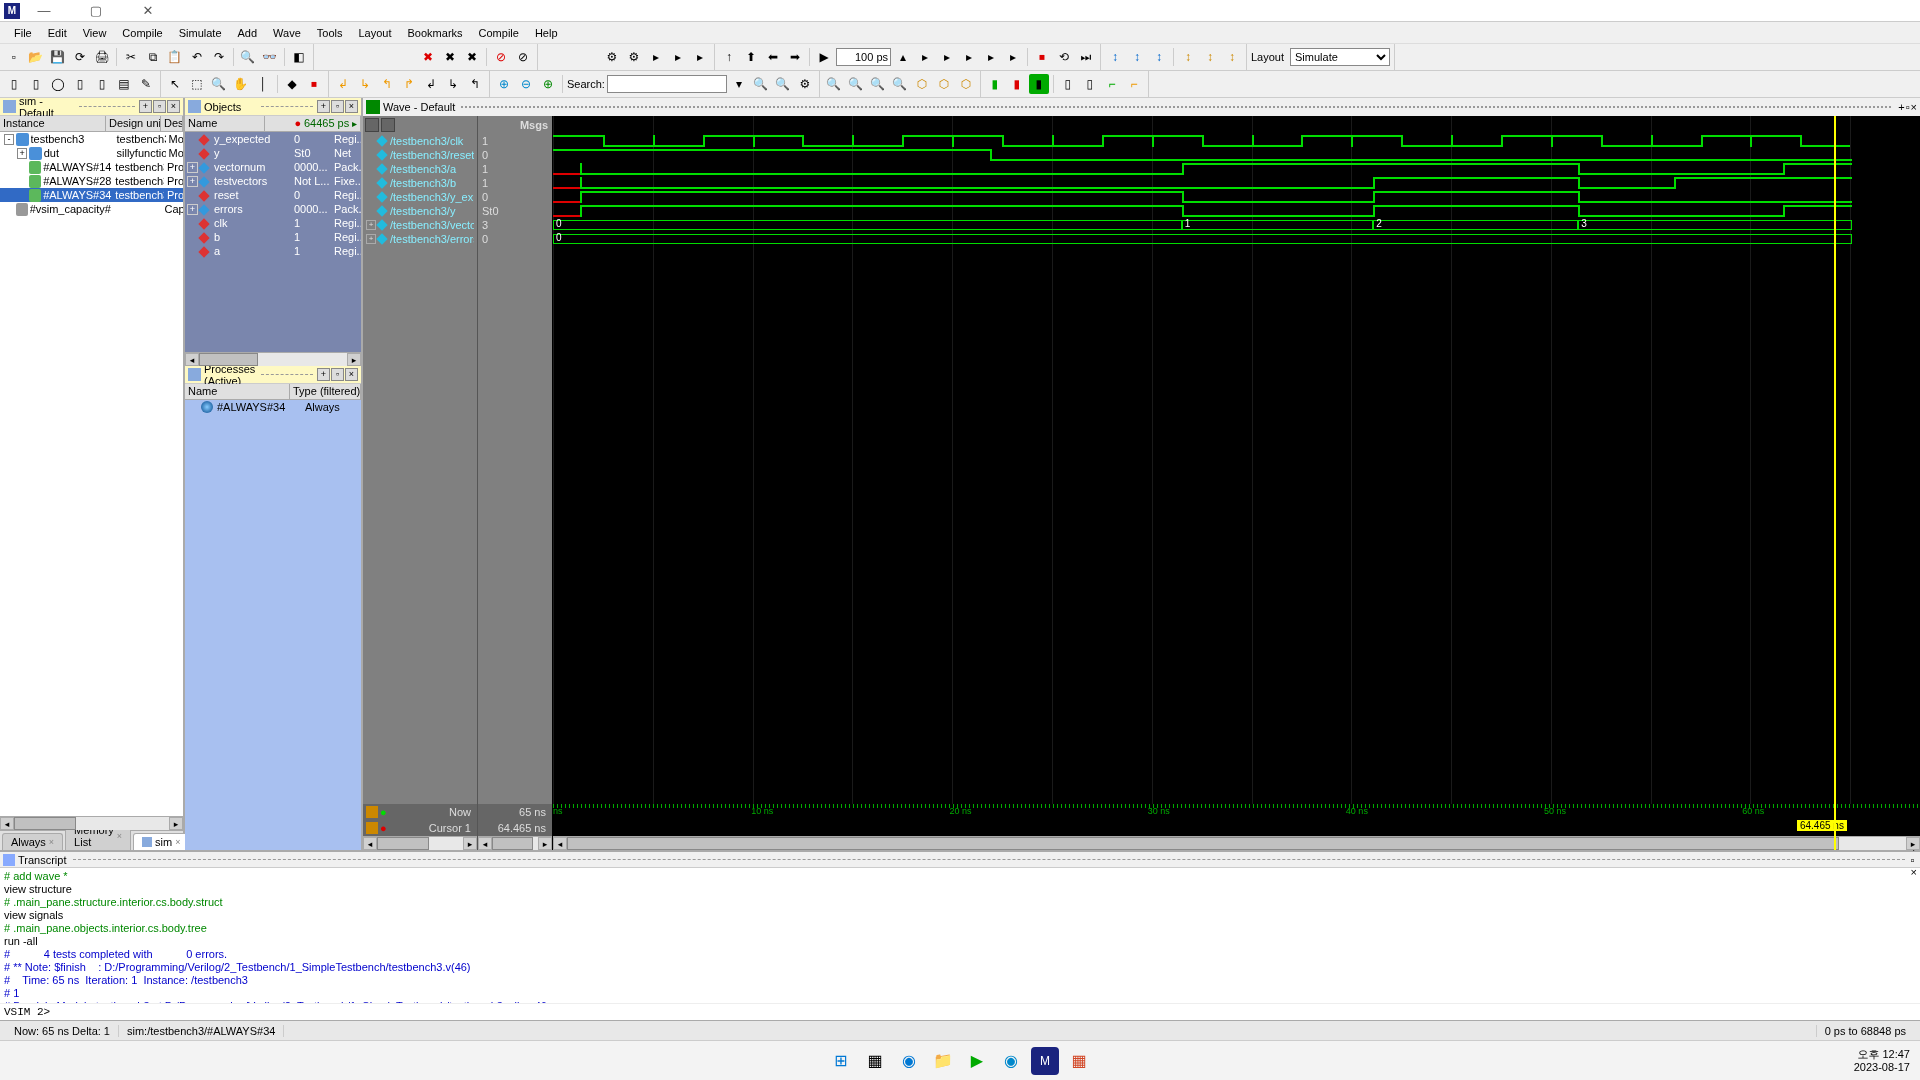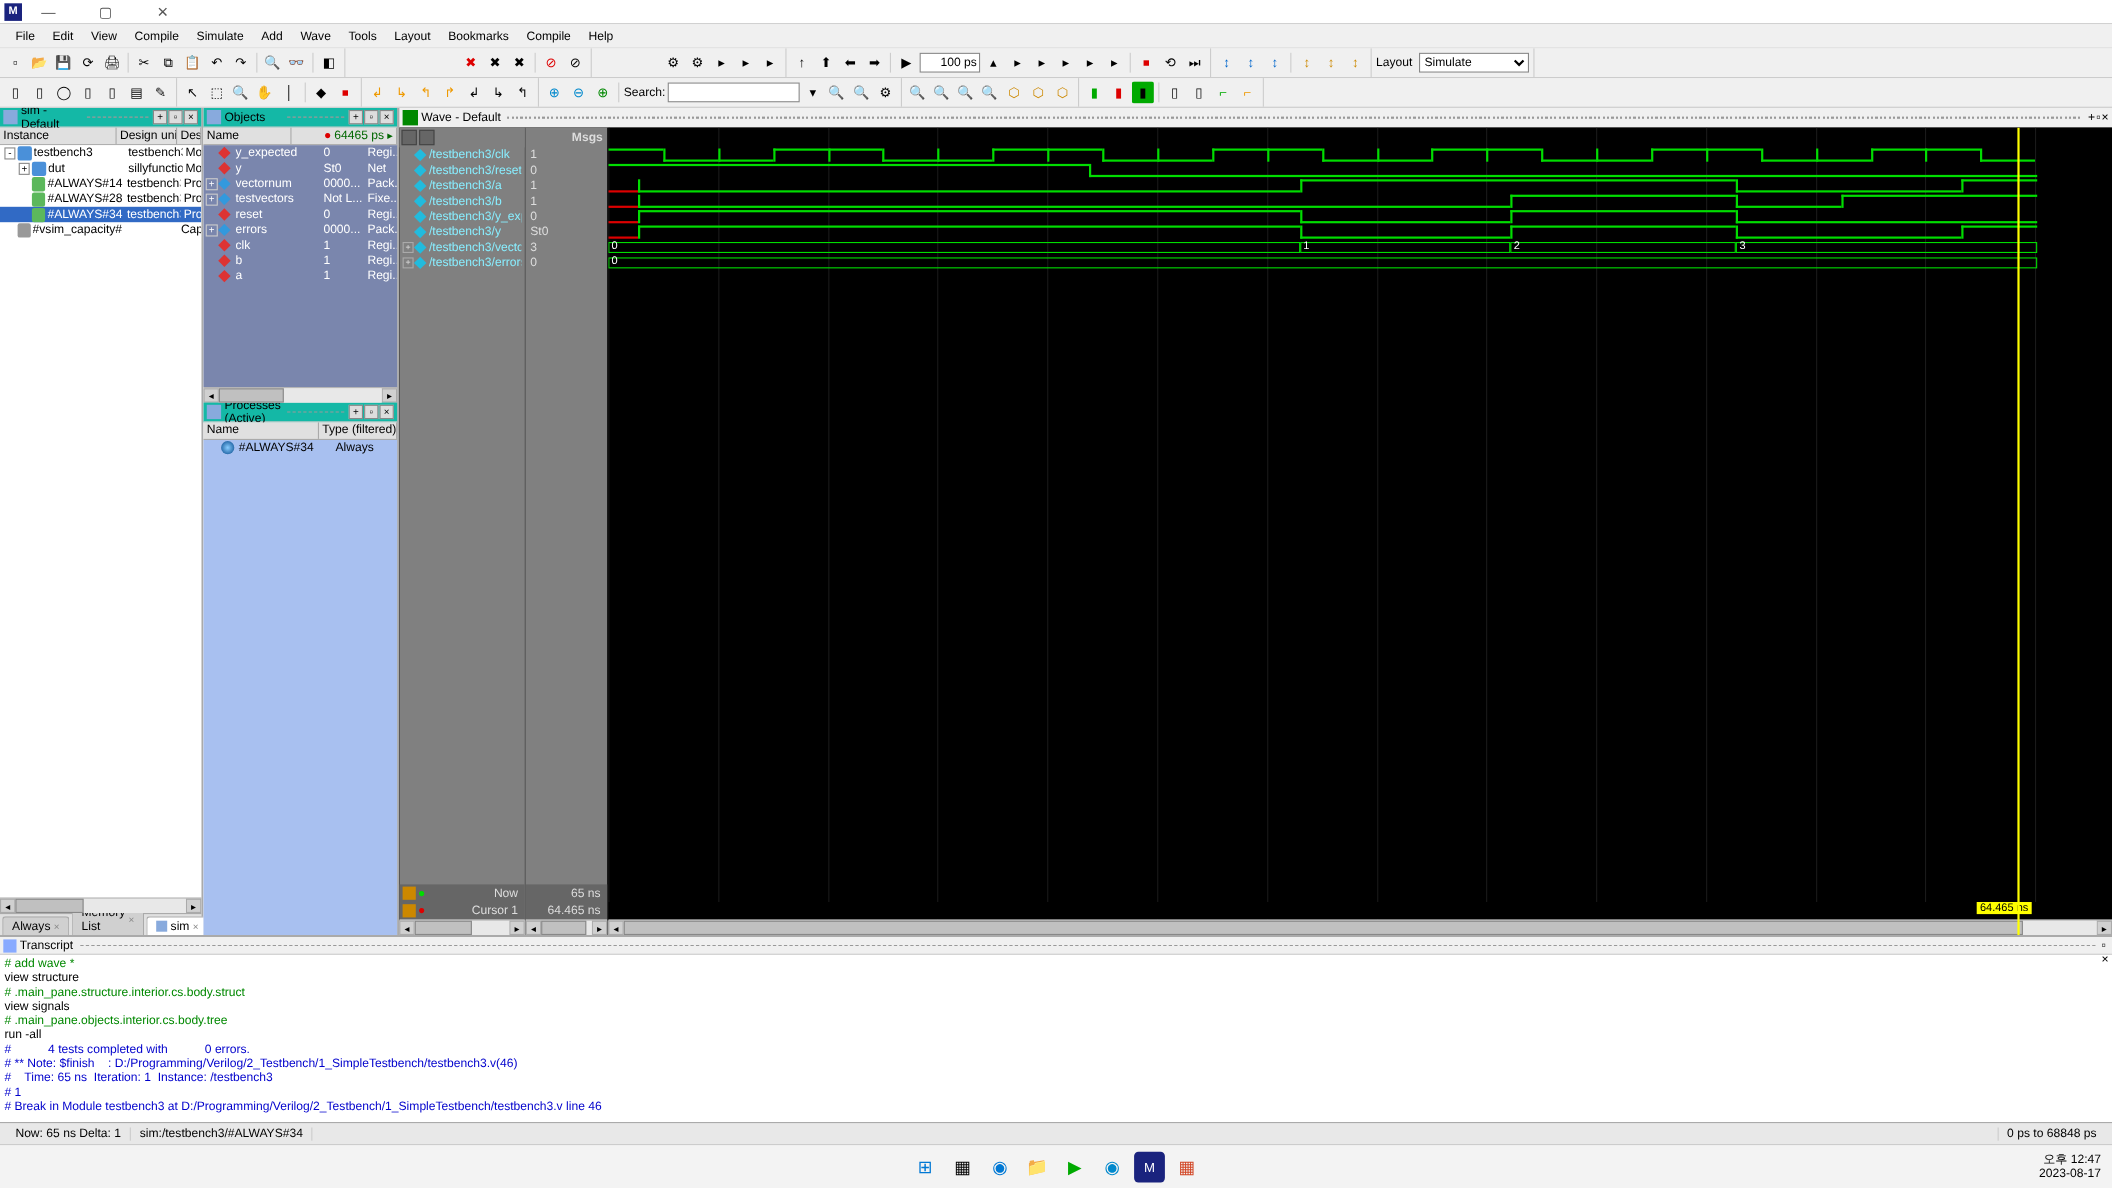--- a/index.html
+++ b/index.html
@@ -13,21 +13,21 @@
 .menubar .menuitem { padding: 2px 8px; cursor: pointer; }
 .toolbars { background: #f0f0f0; border-bottom: 1px solid #ccc; display: flex; flex-wrap: wrap; }
 .toolbar { display: flex; align-items: center; padding: 2px 4px; border-right: 1px solid #ccc; height: 26px; gap: 2px; }
 .tbtn { width: 20px; height: 20px; display: flex; align-items: center; justify-content: center; cursor: pointer; border: 1px solid transparent; border-radius: 2px; font-size: 12px; }
 .tsep { width: 1px; height: 18px; background: #ccc; margin: 0 2px; }
 .tinput { height: 18px; border: 1px solid #888; padding: 0 2px; font-size: 11px; }
 .workspace { flex: 1; display: flex; overflow: hidden; }
 .leftpane { width: 185px; display: flex; flex-direction: column; border-right: 2px solid #aaa; background: #f0f0f0; }
 .midpane { width: 178px; display: flex; flex-direction: column; border-right: 2px solid #aaa; background: #f0f0f0; }
 .wavepane { flex: 1; display: flex; flex-direction: column; background: #808080; }
-.panehdr { height: 18px; background: #14b8a6; display: flex; align-items: center; padding: 0 3px; border-bottom: 1px solid #ccc; }
+.panehdr { height: 18px; background: #fef9c3; display: flex; align-items: center; padding: 0 3px; border-bottom: 1px solid #ccc; }
 .panehdr .ico { width: 13px; height: 13px; margin-right: 3px; }
 .panehdr .ttl { flex: 1; font-size: 11px; }
 .panehdr .hline { flex: 1; height: 1px; border-top: 1px dashed #999; margin: 0 4px; }
 .panehdr .hbtns { display: flex; gap: 1px; }
 .panehdr .hbtn { width: 13px; height: 13px; border: 1px solid #888; background: #ddd; font-size: 9px; text-align: center; line-height: 11px; cursor: pointer; }
 .colheader { height: 16px; background: #e0e0e0; display: flex; border-bottom: 1px solid #aaa; }
 .colheader .col { border-right: 1px solid #aaa; padding: 1px 3px; font-size: 11px; overflow: hidden; white-space: nowrap; }
 .tree { flex: 1; overflow: auto; background: #fff; }
 .treerow { display: flex; height: 14px; align-items: center; font-size: 11px; cursor: pointer; }
 .treerow.sel { background: #316ac5; color: #fff; }
@@ -716,20 +716,32 @@
               <div class="buslbl" style="left: 75%;">3</div>
             </div>
             <div class="wavesig" style="top: 116px;">
               <div class="bus" style="left: 0%; width: 95%;"></div>
               <div class="buslbl" style="left: 0%;">0</div>
             </div>
           </div>
         <div class="cursor-line" style="left:93.7%"></div>
         <div style="position:absolute;bottom:14px;left:0;right:0">
           <div class="wbrow" style="background:#000;position:relative">
+            <div class="ruler-dots"></div>
+            <div id="ruler-ticks">
+                <div class="ruler-tick" style="left: 0%;">ns</div>
+                <div class="ruler-tick" style="left: 14.5%;">10 ns</div>
+                <div class="ruler-tick" style="left: 29%;">20 ns</div>
+                <div class="ruler-tick" style="left: 43.5%;">30 ns</div>
+                <div class="ruler-tick" style="left: 58%;">40 ns</div>
+                <div class="ruler-tick" style="left: 72.5%;">50 ns</div>
+                <div class="ruler-tick" style="left: 87%;">60 ns</div>
+              </div>
+          </div>
+          <div class="wbrow" style="background:#000;position:relative">
             <div class="cursor-box" style="left:91%">64.465 ns</div>
           </div>
         </div>
         <div class="scrollh" style="position:absolute;bottom:0;left:0;right:0">
           <div class="sarrow">◂</div>
           <div class="strack">
               <div class="sthumb" style="left:0;width:95%"></div>
             </div>
           <div class="sarrow">▸</div>
         </div>
@@ -743,20 +755,21 @@
     <div class="tico"></div>
     <span>Transcript</span>
     <div class="hline" style="flex:1;height:1px;border-top:1px dashed #999;margin:0 6px"></div>
     <div class="hbtns">
       <div class="hbtn">+</div>
       <div class="hbtn">▫</div>
       <div class="hbtn">×</div>
     </div>
   </div>
   <div class="tbody" id="transcript-body"><div class="comment"># add wave *</div><div class="cmd">view structure</div><div class="comment"># .main_pane.structure.interior.cs.body.struct</div><div class="cmd">view signals</div><div class="comment"># .main_pane.objects.interior.cs.body.tree</div><div class="cmd">run -all</div><div class="note">#           4 tests completed with           0 errors.</div><div class="note"># ** Note: $finish    : D:/Programming/Verilog/2_Testbench/1_SimpleTestbench/testbench3.v(46)</div><div class="note">#    Time: 65 ns  Iteration: 1  Instance: /testbench3</div><div class="note"># 1</div><div class="note"># Break in Module testbench3 at D:/Programming/Verilog/2_Testbench/1_SimpleTestbench/testbench3.v line 46</div></div>
+  <div class="prompt">VSIM 2&gt;</div>
 </div>
 
 <div class="statusbar">
   <div class="sseg">Now: 65 ns  Delta: 1</div>
   <div class="sseg">sim:/testbench3/#ALWAYS#34</div>
   <div class="sseg">0 ps to 68848 ps</div>
 </div>
 
 <div class="taskbar">
   <div class="tasks">

